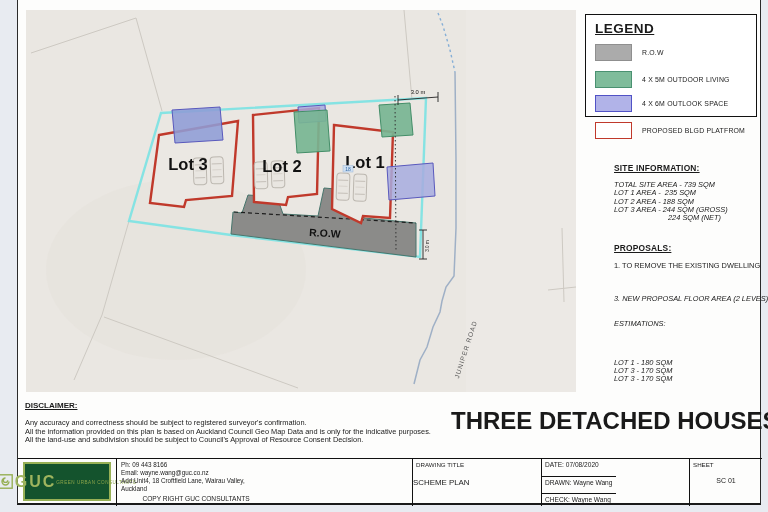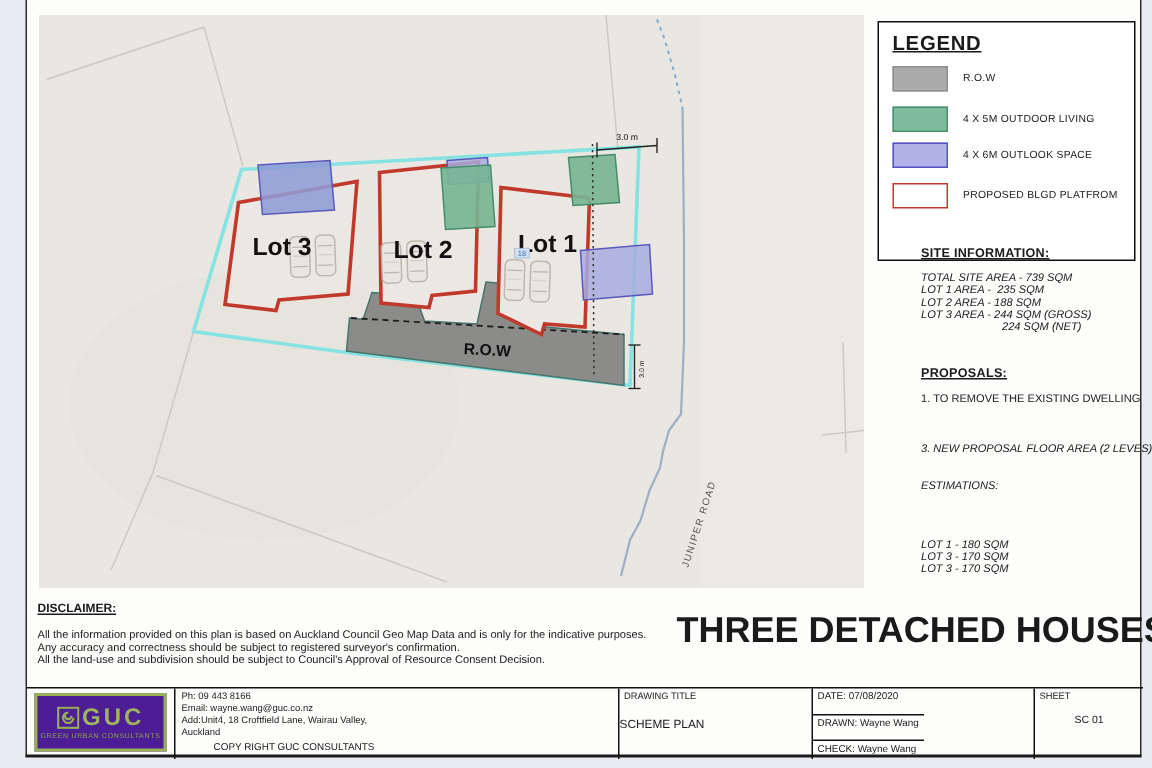--- a/index.html
+++ b/index.html
@@ -3,21 +3,21 @@
 <meta charset="utf-8">
 <style>
   html,body{margin:0;padding:0;}
   body{width:768px;height:512px;background:#e8ebf1;font-family:"Liberation Sans",sans-serif;color:#1a1a1a;overflow:hidden;position:relative;}
   .sheet{position:absolute;left:17px;top:0;width:744px;height:505px;background:#fdfdfc;
          border-left:1.5px solid #2a2a2a;border-right:1.5px solid #2a2a2a;border-bottom:2px solid #1a1a1a;box-sizing:border-box;}
   .map{position:absolute;left:8px;top:10px;width:550px;height:382px;}
   svg{font-family:"Liberation Sans",sans-serif;}
 
   
-  .legend{position:absolute;left:567px;top:14px;width:172px;height:160px;border:1.6px solid #111;background:#fff;box-sizing:border-box;}
+  .legend{position:absolute;left:567px;top:14px;width:172px;height:103px;border:1.6px solid #111;background:#fff;box-sizing:border-box;}
   .legend-title{font-size:13.5px;font-weight:bold;text-decoration:underline;letter-spacing:.5px;margin:6px 0 0 9px;}
   .legend-item{position:absolute;left:9px;height:18px;display:flex;align-items:center;}
   .legend-swatch{width:37px;height:17px;border:1.4px solid #888;box-sizing:border-box;margin-right:10px;flex:0 0 auto;}
   .legend-label{font-size:6.9px;letter-spacing:.2px;white-space:nowrap;}
 
   
   .rcol{position:absolute;left:596px;width:182px;}
   .sec-title{font-size:8.4px;font-weight:bold;text-decoration:underline;letter-spacing:.2px;}
   .body-line{font-size:7.4px;line-height:8.3px;white-space:pre;font-style:italic;}
   .indent-net{padding-left:54px;}
@@ -30,21 +30,21 @@
 
   .main-title{position:absolute;left:433px;top:407px;width:310px;text-align:center;
               font-size:24px;font-weight:bold;letter-spacing:0;white-space:nowrap;}
 
   
   .tb{position:absolute;left:0;top:458px;width:744px;height:47px;border-top:1.6px solid #111;box-sizing:border-box;}
   .tb-cell{position:absolute;top:0;height:47px;border-left:1.2px solid #111;box-sizing:border-box;}
   .tb-cell.first{border-left:none;}
   .tb-label{font-size:6.2px;color:#222;padding:2px 0 0 3px;}
   .logo{position:absolute;left:5px;top:3px;width:88px;height:39px;border:2px solid #97b055;box-sizing:border-box;
-        display:flex;flex-direction:column;align-items:center;justify-content:center;background:#4c1d95;}
+        display:flex;flex-direction:row;align-items:center;justify-content:center;background:#14532d;}
   .logo-top{display:flex;align-items:center;gap:2px;}
   .logo-guc{font-size:16px;font-weight:bold;color:#9fb45e;letter-spacing:2px;line-height:16px;}
   .logo-tag{font-size:4.6px;color:#8aa449;letter-spacing:.5px;margin-top:1px;white-space:nowrap;}
   .contact{padding:2px 0 0 4px;font-size:6.3px;line-height:8px;white-space:nowrap;}
   .contact .copy{text-align:center;margin-top:2px;font-size:6.6px;}
   .jobtitle-val{font-size:7.9px;line-height:9.5px;padding:3px 0 0 6px;}
   .drawtitle-val{font-size:7.9px;margin-top:10px;}
   .tb-row{position:absolute;left:0;width:100%;border-bottom:1.2px solid #111;box-sizing:border-box;font-size:6.6px;padding:2px 0 0 3px;white-space:nowrap;}
   .jobno-val{font-size:7.9px;text-align:center;margin-top:1px;}
   .scale-val{font-size:7.4px;text-align:right;padding-right:8px;margin-top:1px;}
@@ -180,22 +180,22 @@
         <div class="body-line">LOT 1 - 180 SQM</div>
         <div class="body-line">LOT 3 - 170 SQM</div>
         <div class="body-line">LOT 3 - 170 SQM</div>
       </div>
     </div>
   </div>
 
   <div class="disclaimer">
     <div class="disc-title">DISCLAIMER:</div>
     <div class="disc-body">
+      <div>Any accuracy and correctness should be subject to registered surveyor's confirmation.</div>
       <div>All the information provided on this plan is based on Auckland Council Geo Map Data and is only for the indicative purposes.</div>
-      <div>Any accuracy and correctness should be subject to registered surveyor's confirmation.</div>
       <div>All the land-use and subdivision should be subject to Council's Approval of Resource Consent Decision.</div>
     </div>
   </div>
 
   <div class="main-title">THREE DETACHED HOUSES</div>
 
   <div class="tb">
 
     <div class="tb-cell first" style="left:0;width:98px;">
       <div class="logo">

